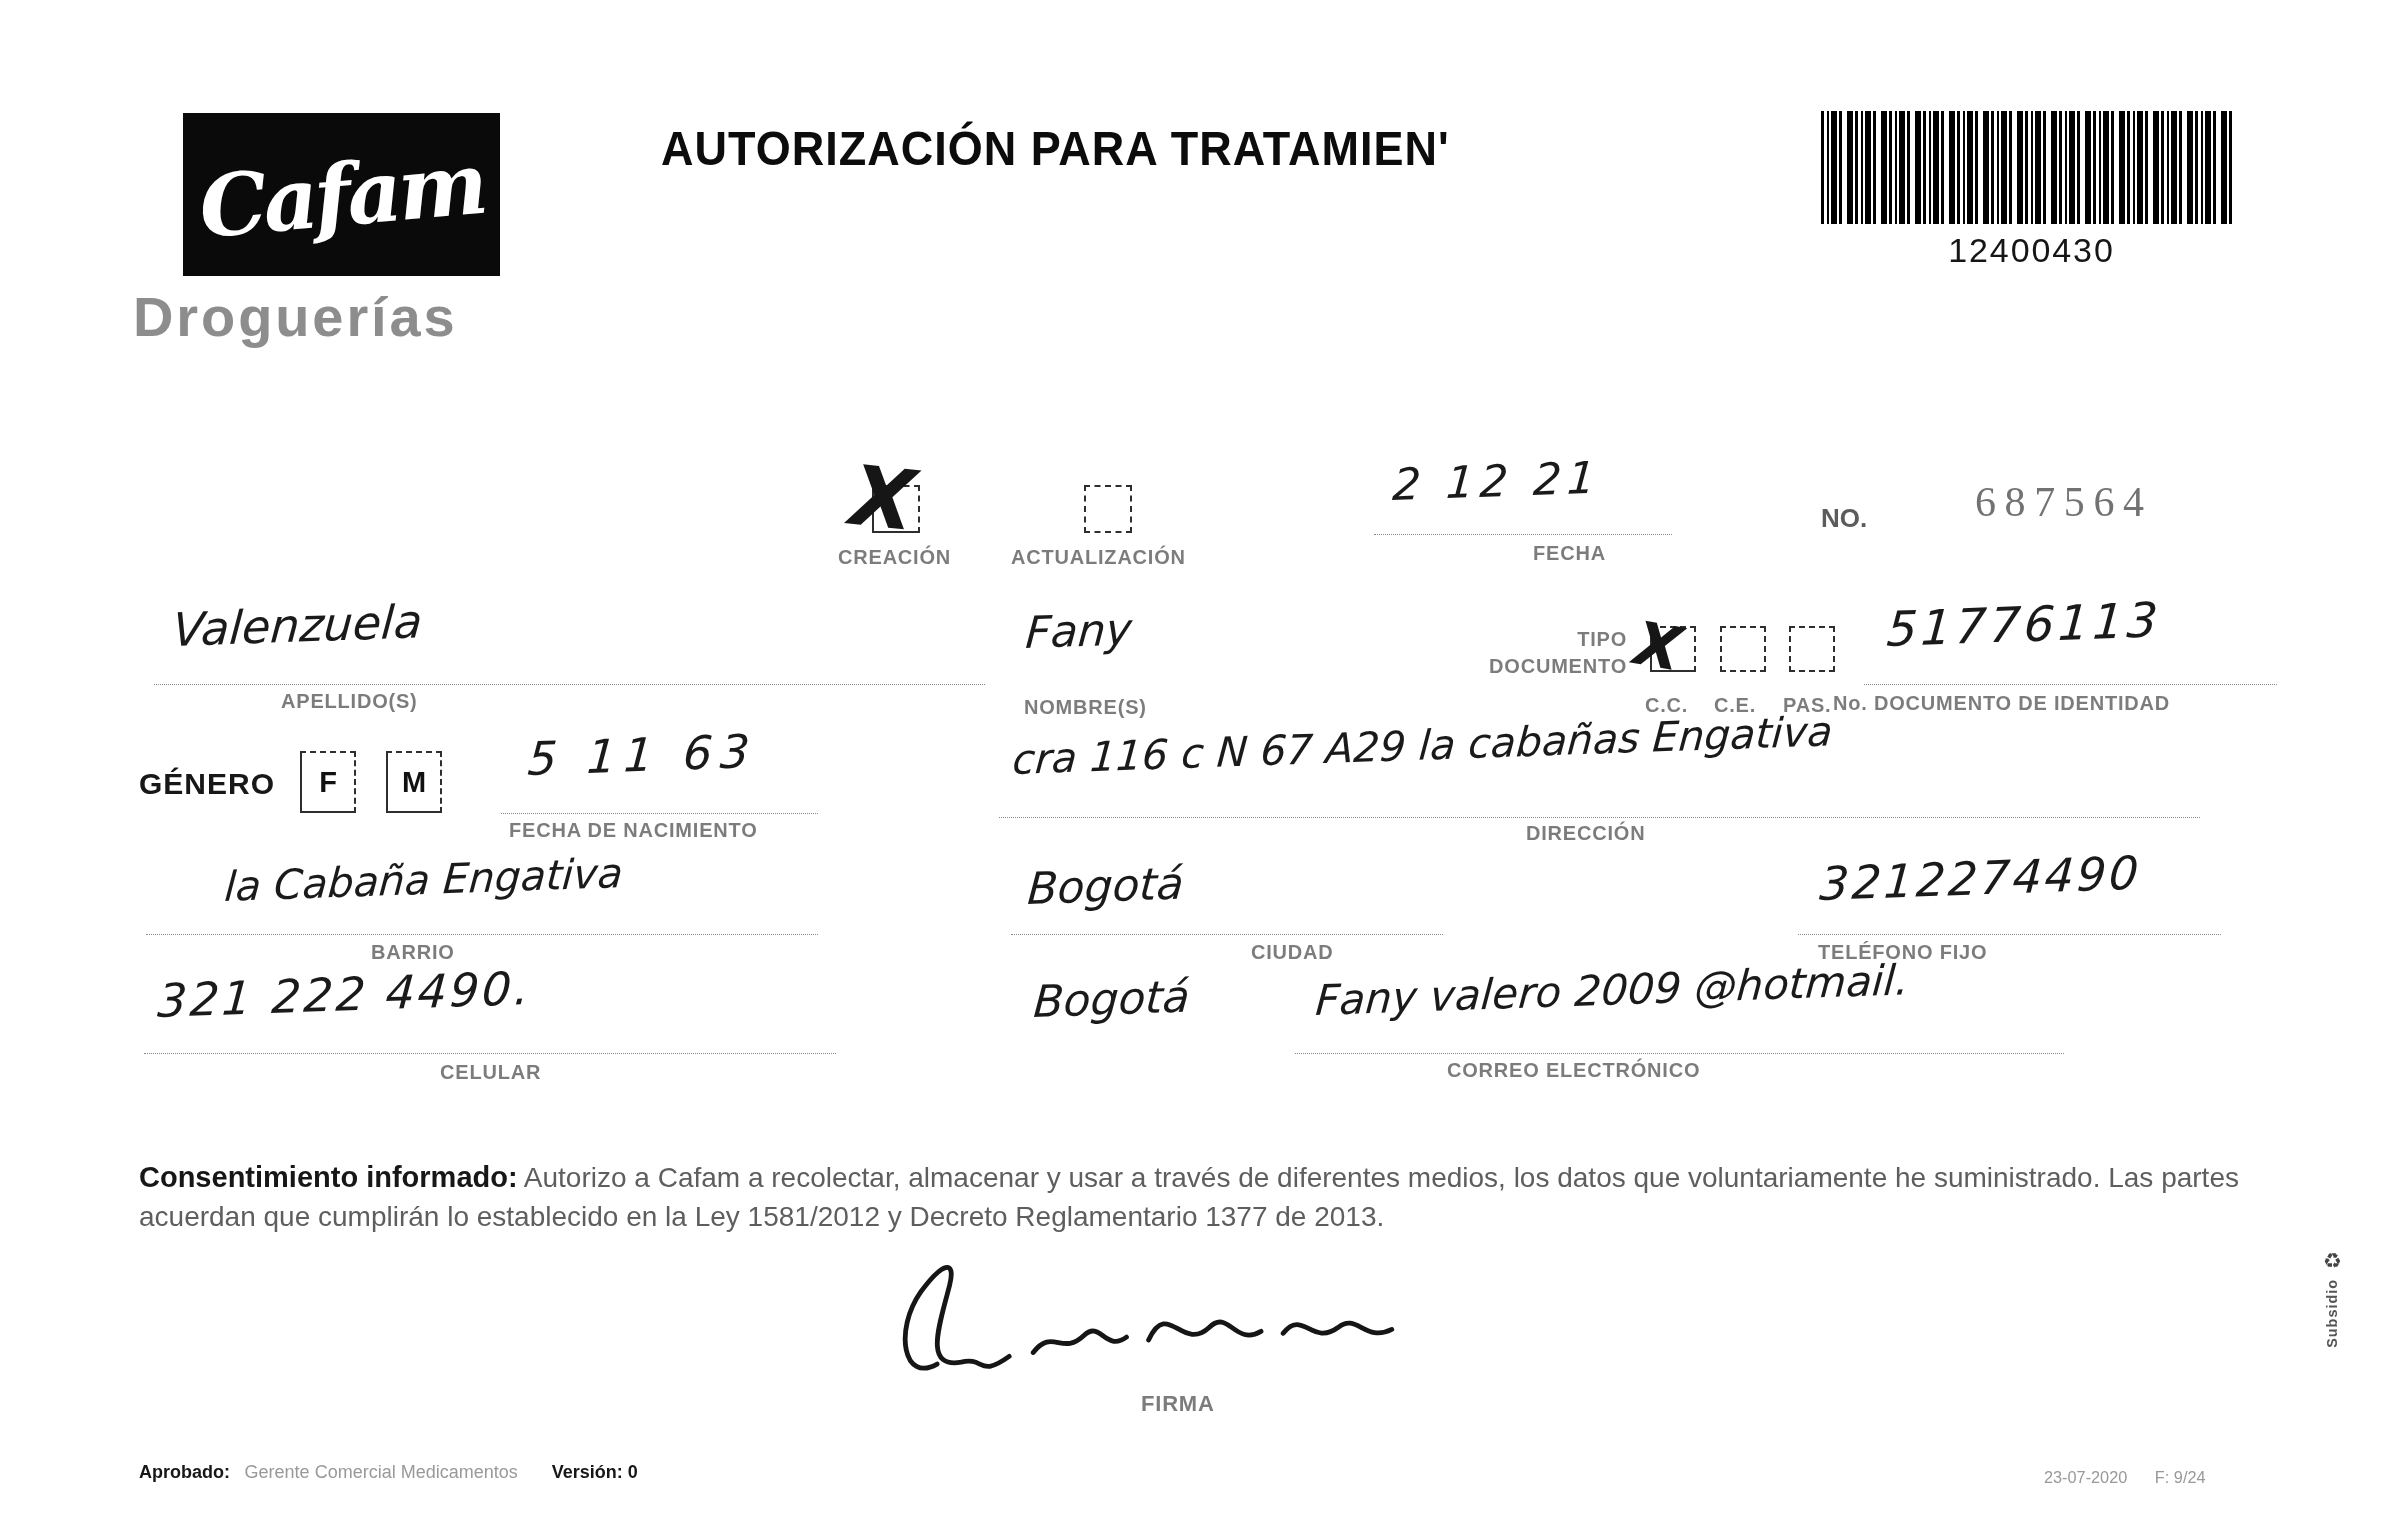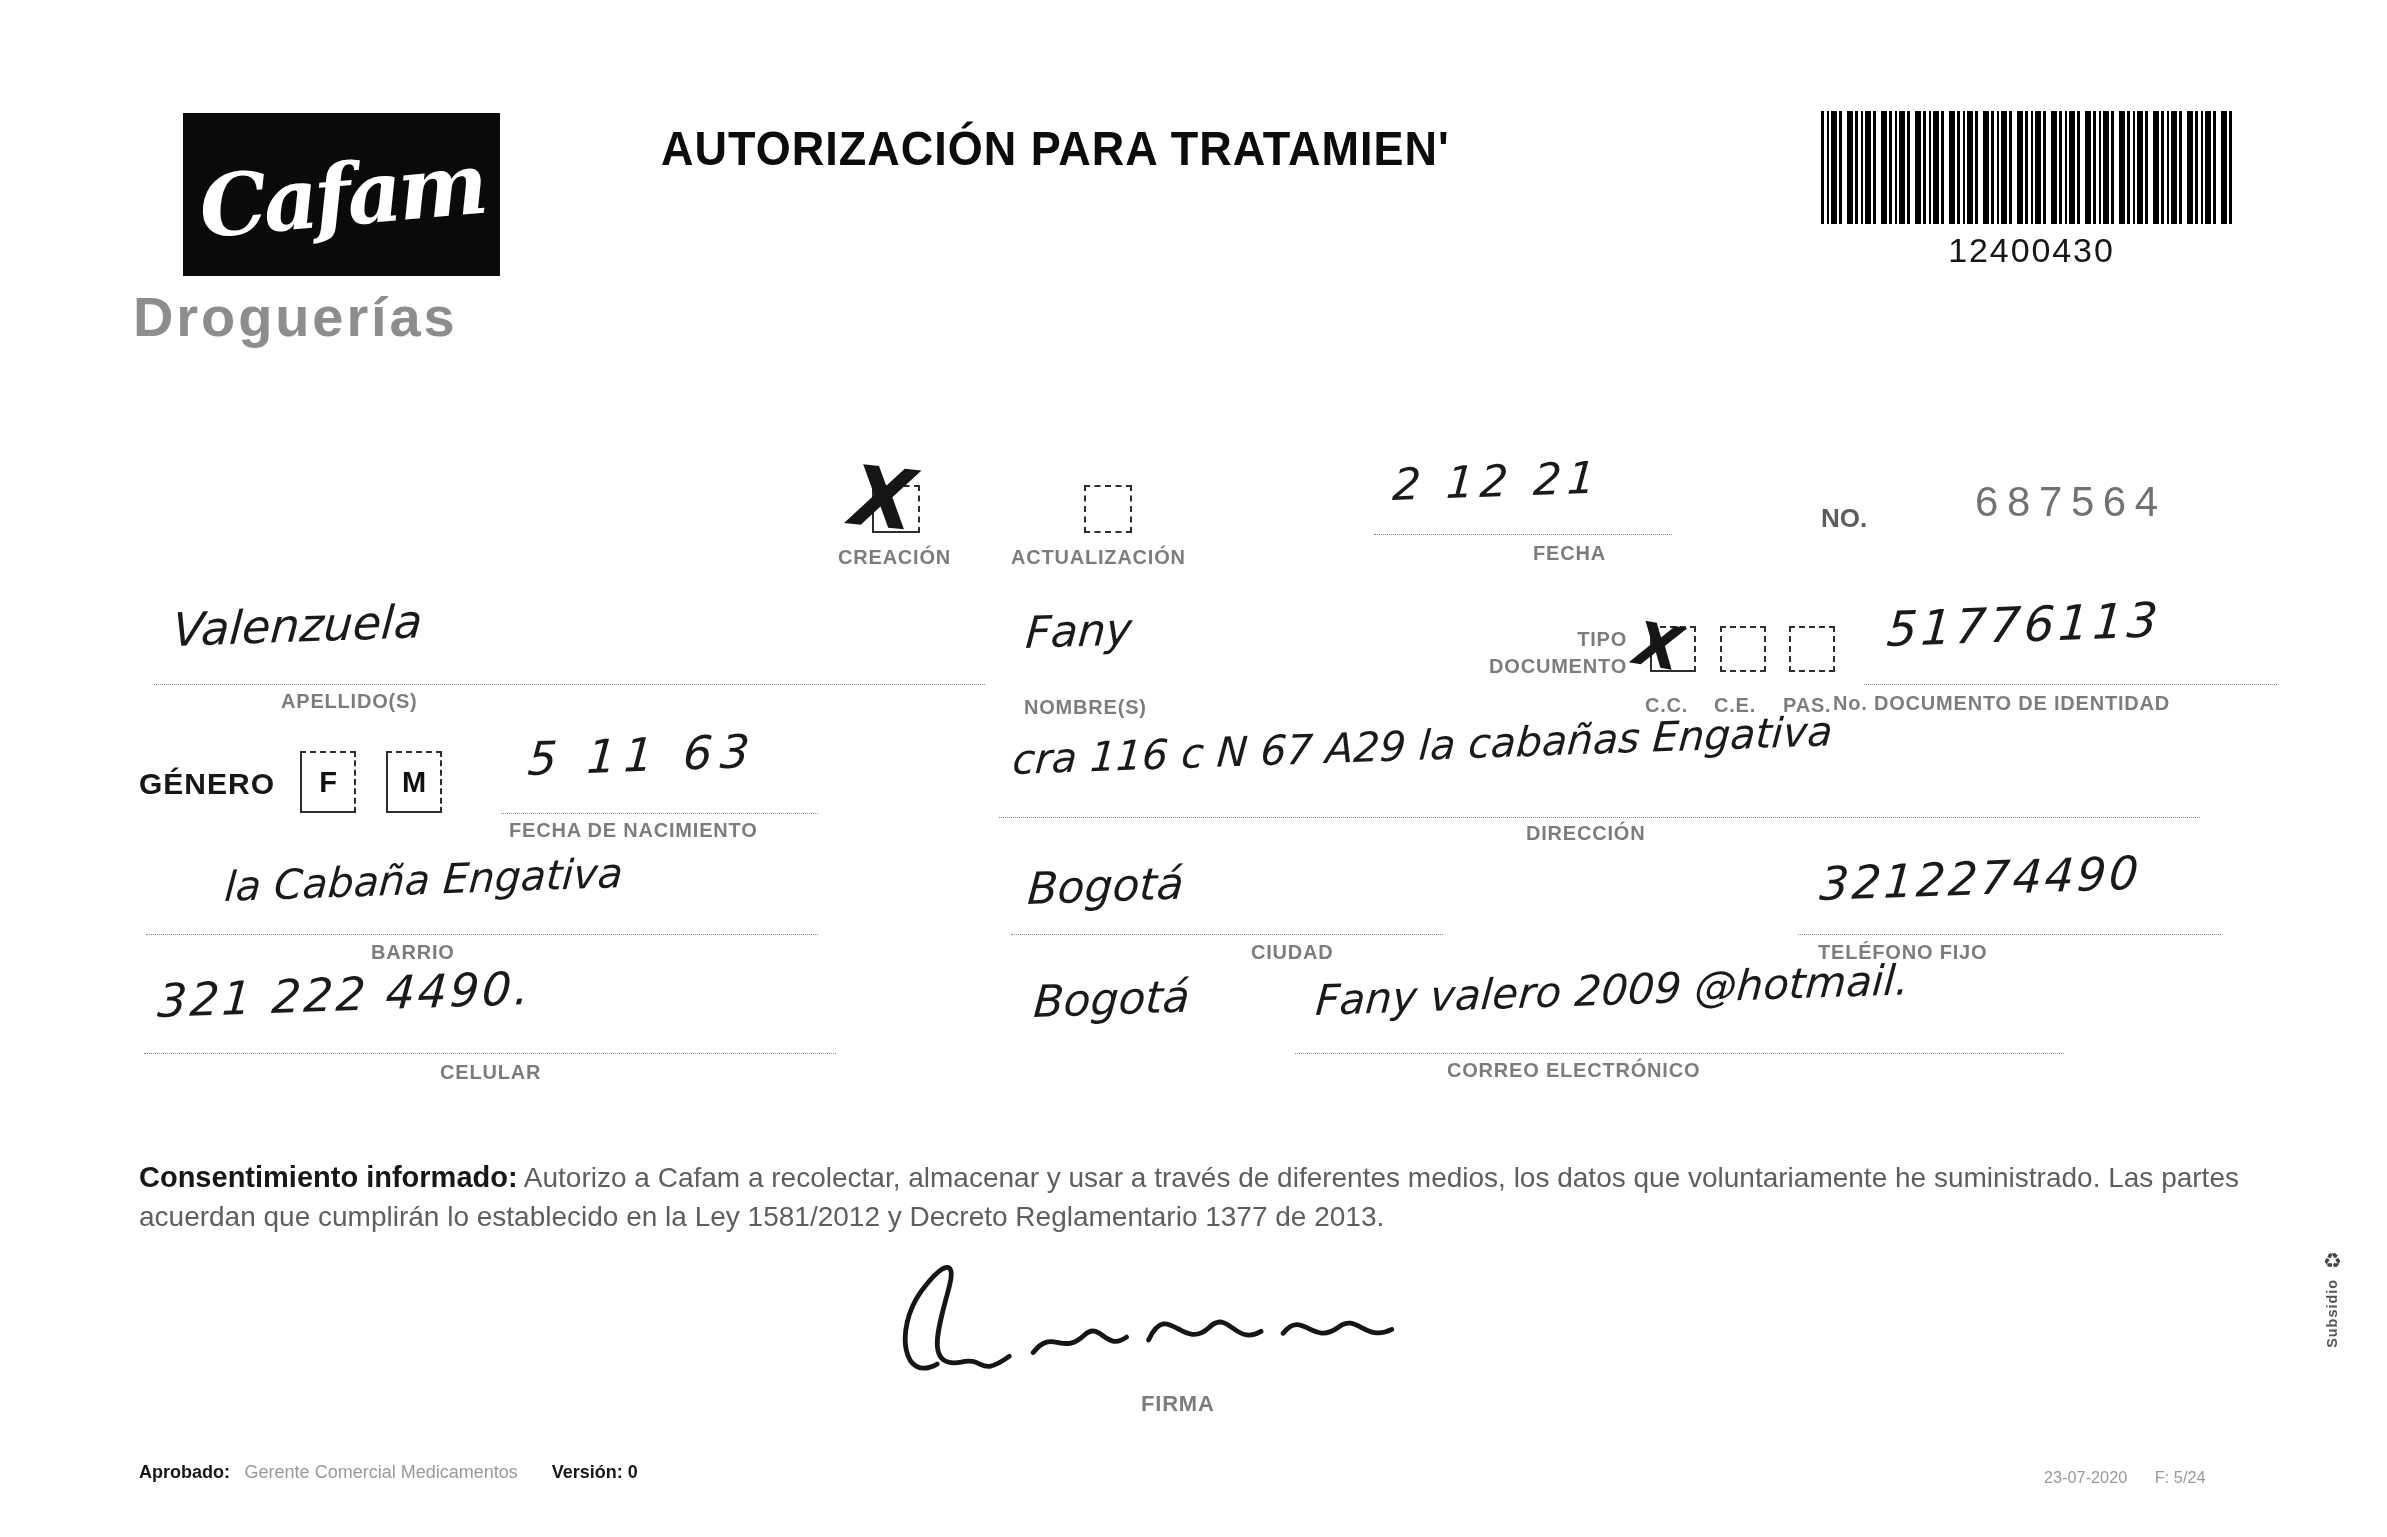--- a/index.html
+++ b/index.html
@@ -26,21 +26,21 @@
       #000 26px 32px,#fff 32px 34px);}
   .barcode-num{left:1897px;top:231px;width:269px;text-align:center;
     font-size:34px;color:#161616;letter-spacing:1.9px;}
   
   .hand{font-family:"DejaVu Sans",sans-serif;font-style:italic;color:#1a1a1a;
     transform:rotate(-2deg) skewX(-6deg);transform-origin:left bottom;white-space:nowrap;}
   .flabel{font-size:20px;font-weight:700;color:#3f3f3f;opacity:.68;letter-spacing:0.8px;white-space:nowrap;}
   .dotline{border-bottom:1.9px dotted #8a8a8a;height:0;}
   .chk{border:2.9px solid #2e2e2e;border-top-style:dashed;border-right-style:dashed;background:#fff;}
   .boldtext{font-weight:800;color:#171717;}
-  .stamp{font-family:Liberation Sans, sans-serif;color:#5d5d5d;letter-spacing:8.6px;
+  .stamp{font-family:Liberation Serif, serif;color:#5d5d5d;letter-spacing:8.6px;
     filter:contrast(1.1);opacity:.85;}
   .faded{color:#999;}
   .xmark{font-family:"DejaVu Sans",sans-serif;font-style:italic;font-weight:bold;color:#161616;}
 </style>
 </head>
 <body>
 
 <div id="page">
 
   <div class="abs logo-box">
@@ -143,21 +143,21 @@
   </div>
   <div class="abs flabel" style="left:1141px;top:1391px;font-size:22px;">FIRMA</div>
 
   <div class="abs" style="left:139px;top:1462px;font-size:18px;">
     <span class="boldtext">Aprobado:</span>
     <span class="faded" style="margin-left:9.6px;">Gerente Comercial Medicamentos</span>
     <span class="boldtext" style="margin-left:29px;">Versión: 0</span>
   </div>
   <div class="abs faded" style="left:2044px;top:1468px;font-size:16.3px;">
     <span>23-07-2020</span>
-    <span style="margin-left:23px;">F: 5/24</span>
+    <span style="margin-left:23px;">F: 9/24</span>
   </div>
 
   <div class="abs" style="left:2323px;top:1249px;display:flex;flex-direction:column;align-items:center;gap:5.8px;">
     <span style="font-size:21px;color:#444;">♻</span>
     <span style="writing-mode:vertical-rl;transform:rotate(180deg);font-size:14.4px;color:#555;font-weight:700;letter-spacing:1px;">Subsidio</span>
   </div>
 
 </div>
 
 

